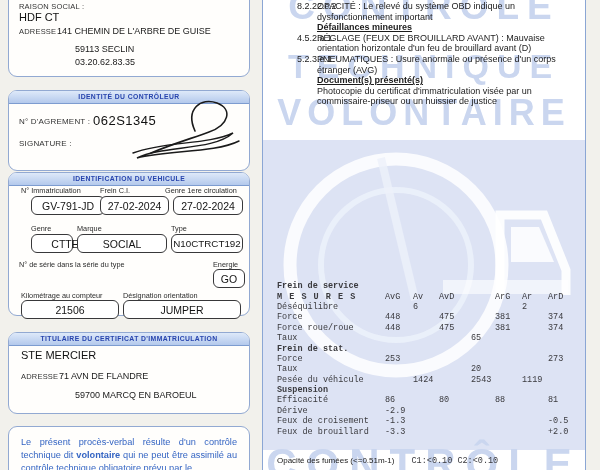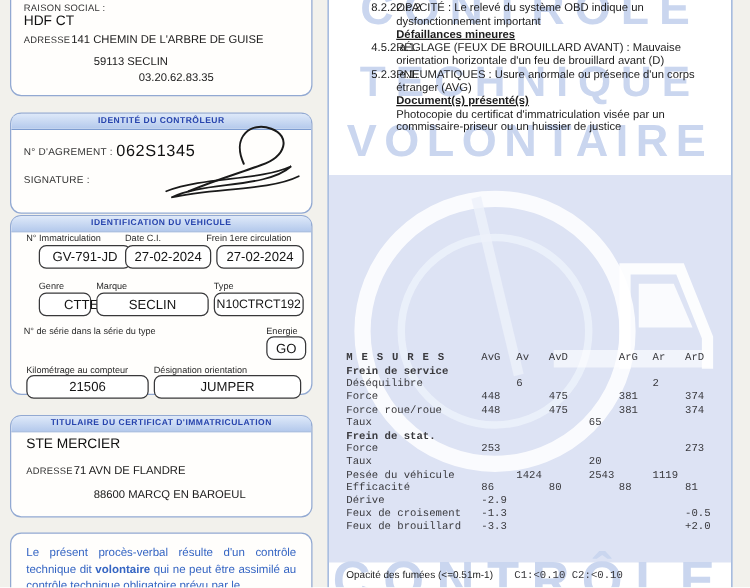--- a/index.html
+++ b/index.html
@@ -75,39 +75,39 @@
           <col style="width:28px">
           <col style="width:26px">
           <col style="width:32px">
         <col style="width:24px">
           <col style="width:27px">
           <col style="width:26px">
           <col style="width:33px">
       </colgroup>
       <tbody>
         <tr>
+            <td class="m-bold">Frein de service</td>
+            <td></td>
+            <td></td>
+            <td></td>
+            <td></td>
+            <td></td>
+            <td></td>
+            <td></td>
+          </tr>
+      <tr>
           <td class="m-title">M E S U R E S</td>
           <td>AvG</td>
           <td>Av</td>
           <td>AvD</td>
           <td></td>
           <td>ArG</td>
           <td>Ar</td>
           <td>ArD</td>
         </tr>
-      <tr>
-            <td class="m-bold">Frein de service</td>
-            <td></td>
-            <td></td>
-            <td></td>
-            <td></td>
-            <td></td>
-            <td></td>
-            <td></td>
-          </tr>
           <tr>
             <td class="">Déséquilibre</td>
             <td></td>
             <td>6</td>
             <td></td>
             <td></td>
             <td></td>
             <td>2</td>
             <td></td>
           </tr>
@@ -172,20 +172,30 @@
             <td></td>
           </tr>
           <tr>
             <td class="">Pesée du véhicule</td>
             <td></td>
             <td>1424</td>
             <td></td>
             <td>2543</td>
             <td></td>
             <td>1119</td>
+            <td></td>
+          </tr>
+          <tr>
+            <td class="m-bold">Suspension</td>
+            <td></td>
+            <td></td>
+            <td></td>
+            <td></td>
+            <td></td>
+            <td></td>
             <td></td>
           </tr>
           <tr>
             <td class="">Efficacité</td>
             <td>86</td>
             <td></td>
             <td>80</td>
             <td></td>
             <td>88</td>
             <td></td>
@@ -228,66 +238,66 @@
       <span class="opacity-label">Opacité des fumées (&lt;=0.51m-1)</span><span class="opacity-value"> C1:&lt;0.10 C2:&lt;0.10</span>
     </div>
   </div>
 
   <div class="lbox" style="top:-16px;height:93px;">
     <div class="slab" style="left:10px;top:17px;">RAISON SOCIAL :</div>
     <div class="bigval" style="left:10px;top:26px;">HDF CT</div>
     <div class="slab" style="left:10px;top:42px;">ADRESSE :</div>
     <div class="sval" style="left:48px;top:41px;">141 CHEMIN DE L'ARBRE DE GUISE</div>
     <div class="sval" style="left:66px;top:59px;">59113 SECLIN</div>
-    <div class="sval" style="left:66px;top:72px;margin-left:36px;">03.20.62.83.35</div>
+    <div class="sval" style="left:66px;top:72px;">03.20.62.83.35</div>
   </div>
 
   <div class="lbox" style="top:90px;height:81px;">
     <div class="box-header">IDENTITÉ DU CONTRÔLEUR</div>
     <div class="slab" style="left:10px;top:26px;font-size:8px;">N° D'AGREMENT :</div>
     <div class="bigval" style="left:84px;top:22px;font-size:13px;letter-spacing:.5px;">062S1345</div>
     <div class="slab" style="left:10px;top:48px;font-size:8px;">SIGNATURE :</div>
     <svg style="position:absolute;left:118px;top:4px;" width="118" height="66" viewBox="0 0 118 66">
       <path d="M 68,36 C 58,14 74,2 90,8 C 106,14 102,30 82,37 C 66,43 48,48 24,58" fill="none" stroke="#1a1a1a" stroke-width="1.6" stroke-linecap="round"></path>
       <path d="M 6,58 C 38,46 80,50 106,38 C 86,56 36,50 10,63 C 42,55 88,58 112,46" fill="none" stroke="#1a1a1a" stroke-width="1.4" stroke-linecap="round"></path>
     </svg>
   </div>
 
   <div class="lbox" style="top:172px;height:144px;">
     <div class="box-header">IDENTIFICATION DU VEHICULE</div>
 
     <div class="flab" style="left:12px;top:13px;width:85px;">N° Immatriculation</div>
-    <div class="flab" style="left:91px;top:13px;width:69px;">Date C.I.</div>
-    <div class="flab" style="left:156px;top:13px;width:84px;">Frein 1ere circulation</div>
+    <div class="flab" style="left:91px;top:13px;width:69px;">Frein C.I.</div>
+    <div class="flab" style="left:156px;top:13px;width:84px;">Genre 1ere circulation</div>
     <div class="vbox" style="left:22px;top:23px;width:74px;">GV-791-JD</div>
     <div class="vbox" style="left:91px;top:23px;width:69px;">27-02-2024</div>
     <div class="vbox" style="left:164px;top:23px;width:70px;">27-02-2024</div>
 
     <div class="flab" style="left:22px;top:51px;width:42px;">Genre</div>
     <div class="flab" style="left:68px;top:51px;width:90px;">Marque</div>
     <div class="flab" style="left:162px;top:51px;width:72px;">Type</div>
     <div class="vbox" style="left:22px;top:61px;width:42px;padding-left:26px;">CTTE</div>
-    <div class="vbox" style="left:68px;top:61px;width:90px;">SECLIN</div>
+    <div class="vbox" style="left:68px;top:61px;width:90px;">SOCIAL</div>
     <div class="vbox" style="left:162px;top:61px;width:72px;font-size:9.8px;">N10CTRCT192</div>
 
     <div class="flab" style="left:10px;top:87px;width:187px;">N° de série dans la série du type</div>
     <div class="flab" style="left:204px;top:87px;width:32px;">Energie</div>
     <div class="vbox" style="left:204px;top:96px;width:32px;">GO</div>
 
     <div class="flab" style="left:12px;top:118px;width:98px;">Kilométrage au compteur</div>
     <div class="flab" style="left:114px;top:118px;width:118px;">Désignation orientation</div>
     <div class="vbox" style="left:12px;top:127px;width:98px;">21506</div>
     <div class="vbox" style="left:114px;top:127px;width:118px;">JUMPER</div>
   </div>
 
   <div class="lbox" style="top:332px;height:82px;">
     <div class="box-header">TITULAIRE DU CERTIFICAT D'IMMATRICULATION</div>
     <div class="bigval" style="left:12px;top:16px;">STE MERCIER</div>
     <div class="slab" style="left:12px;top:39px;">ADRESSE :</div>
     <div class="sval" style="left:50px;top:38px;">71 AVN DE FLANDRE</div>
-    <div class="sval" style="left:66px;top:57px;">88600 MARCQ EN BAROEUL</div>
+    <div class="sval" style="left:66px;top:57px;">59700 MARCQ EN BAROEUL</div>
   </div>
 
   <div class="lbox" style="top:426px;height:58px;">
     <div class="legal-text"><span>Le présent procès-verbal résulte d'un contrôle technique dit </span><b>volontaire</b><span> qui ne peut être assimilé au contrôle technique obligatoire prévu par le</span></div>
   </div>
 
 </div>
 
 </body></html>

